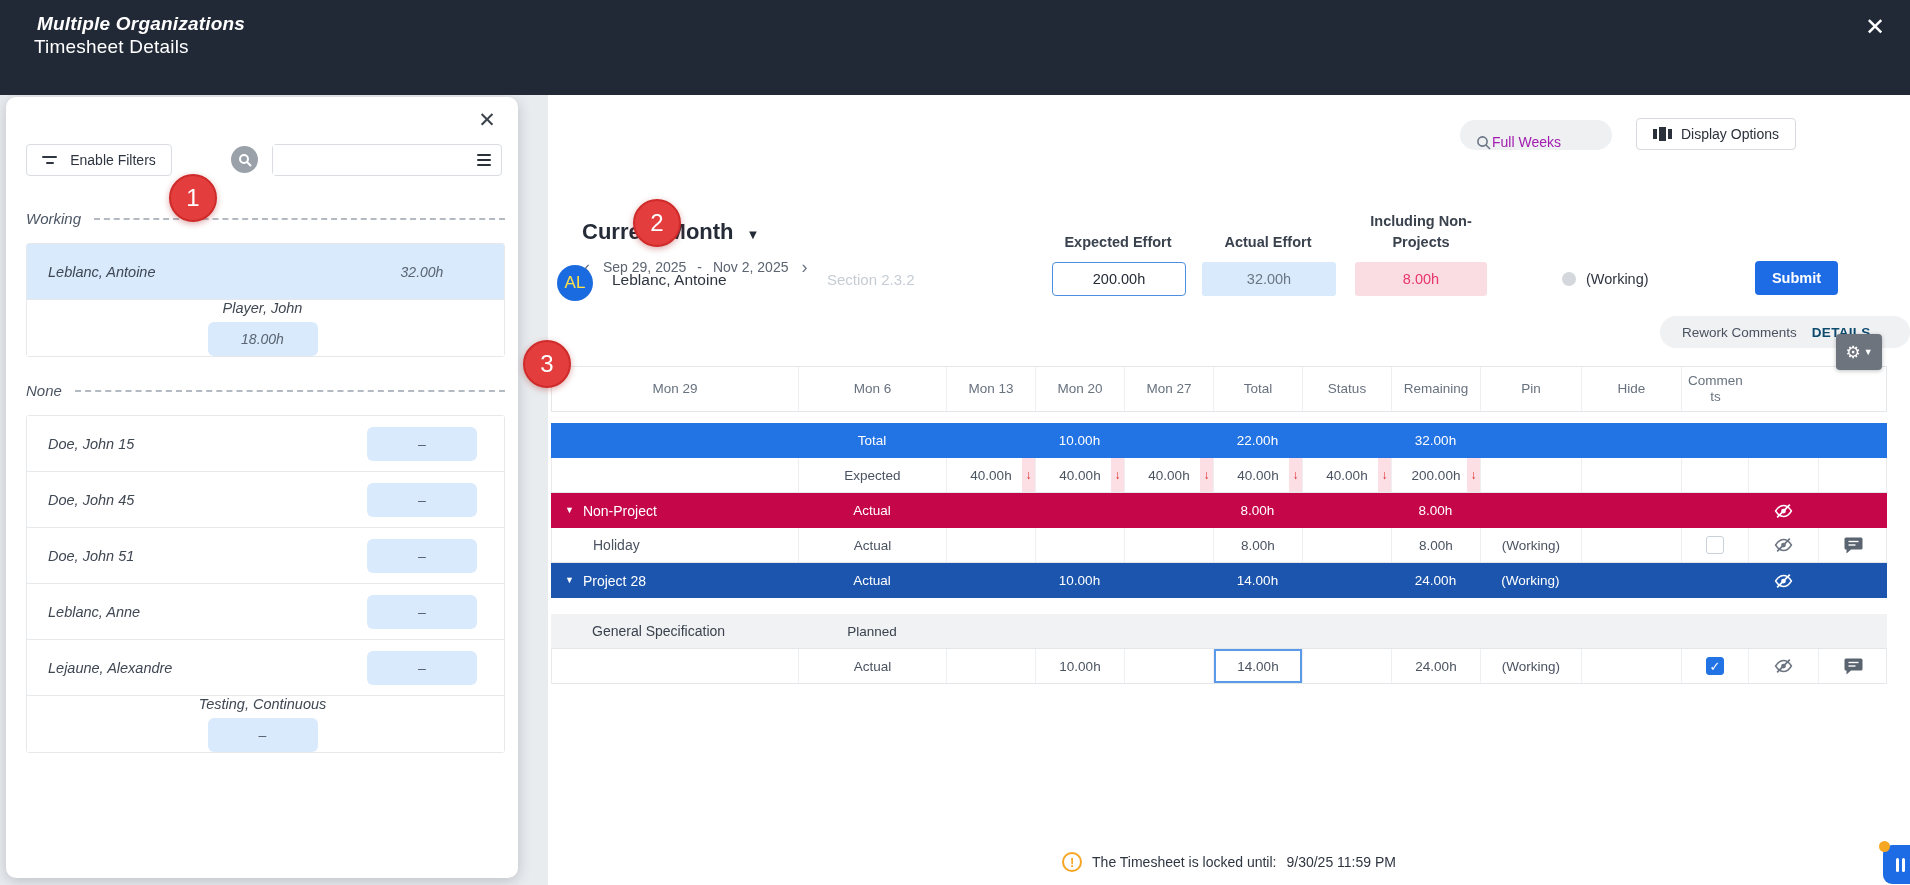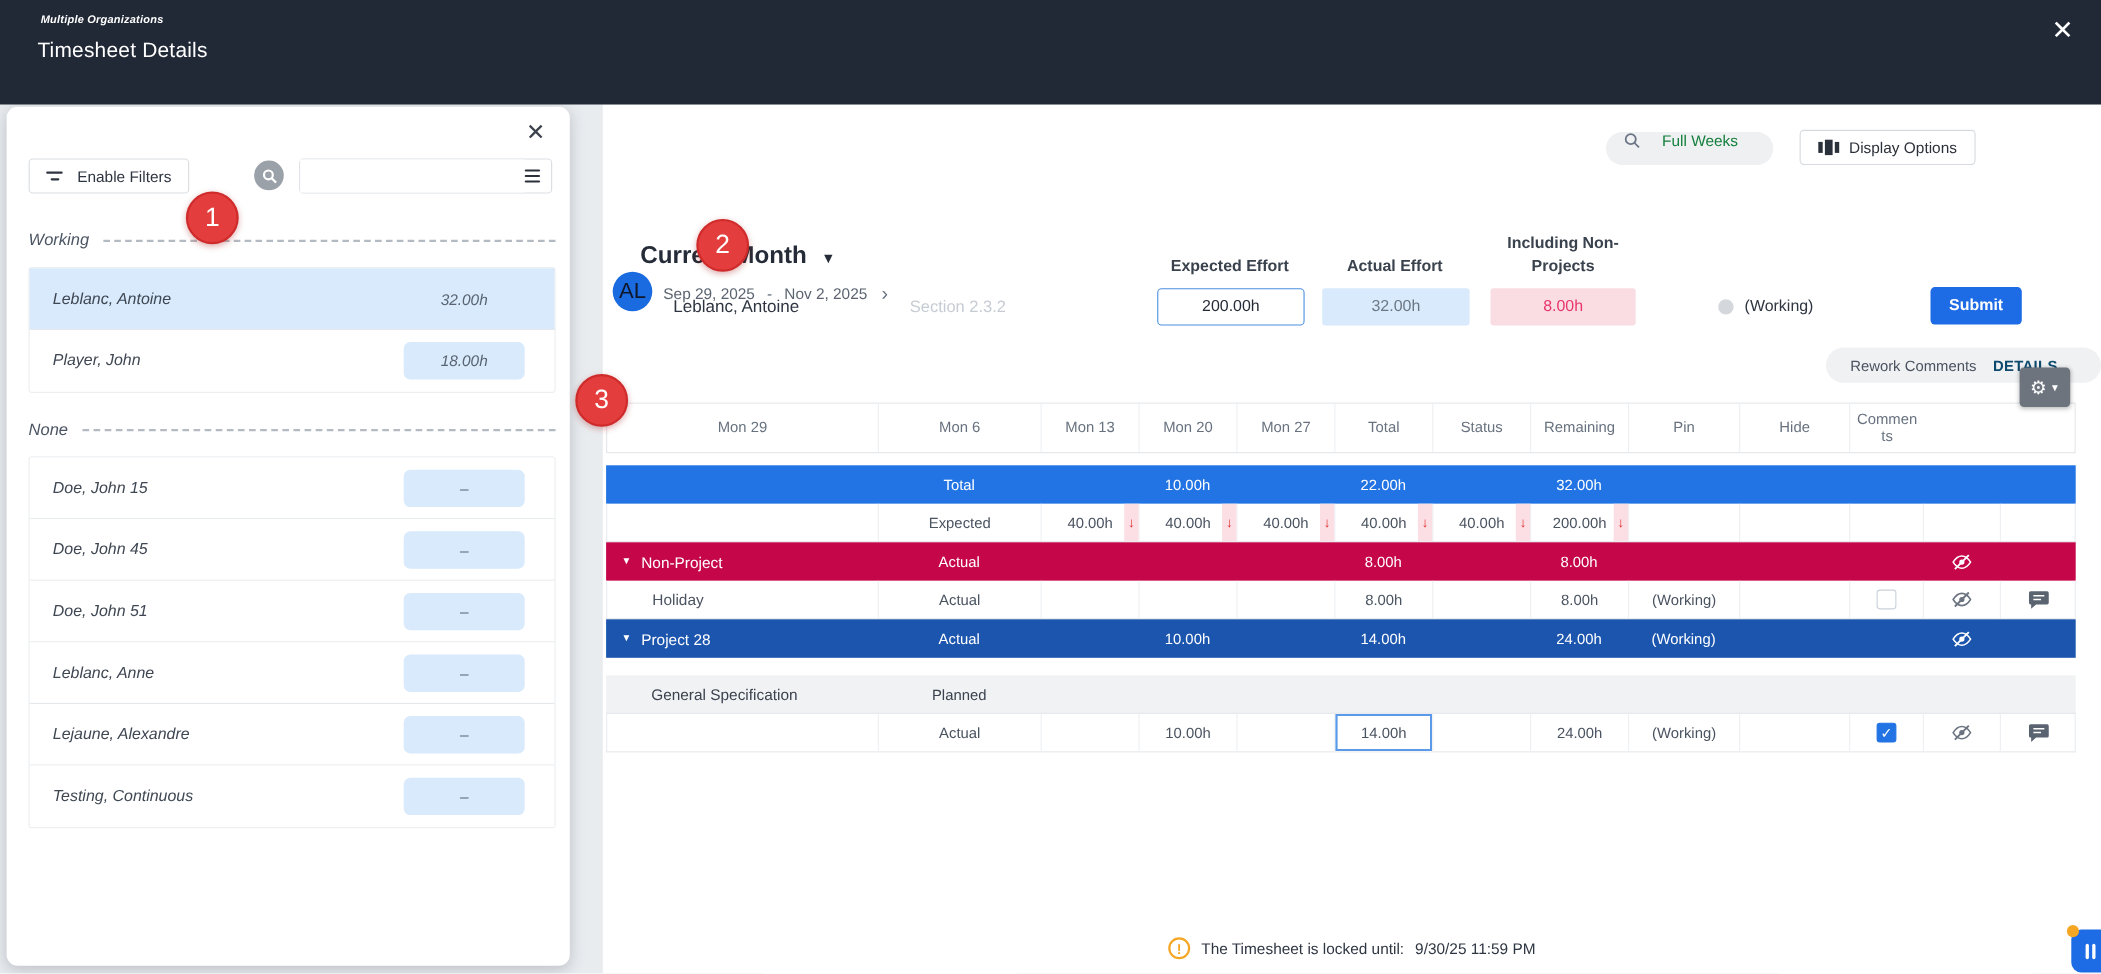--- a/index.html
+++ b/index.html
@@ -1,21 +1,21 @@
 <!DOCTYPE html>
 <html><head>
 <meta charset="utf-8">
 <style>
   * { margin:0; padding:0; box-sizing:border-box; }
   html,body { width:1910px; height:885px; overflow:hidden; }
   body { font-family:"Liberation Sans", sans-serif; background:#e9ecef; position:relative; color:#3a424e; }
 
   
   .top-bar { position:absolute; left:0; top:0; width:1910px; height:95px; background:#212836; z-index:5; }
-  .top-bar .org { position:absolute; left:37px; top:13px; color:#fff; font-style:italic; font-size:10px; font-weight:bold; letter-spacing:.2px; }
+  .top-bar .org { position:absolute; left:37px; top:13px; color:#fff; font-style:italic; font-size:19px; font-weight:bold; letter-spacing:.2px; }
   .top-bar .ttl { position:absolute; left:34px; top:36px; color:#fff; font-size:19px; letter-spacing:.2px; }
   .top-close { position:absolute; right:18px; top:10px; width:34px; height:34px; color:#fff; font-size:24px; display:flex; align-items:center; justify-content:center; cursor:pointer; }
 
   
   .drawer { position:absolute; left:6px; top:97px; width:512px; height:781px; background:#fff; border-radius:10px; box-shadow:0 3px 14px rgba(30,40,60,.22); z-index:4; }
   .drawer-close { position:absolute; right:16px; top:8px; width:30px; height:30px; color:#3c434d; font-size:21px; display:flex; align-items:center; justify-content:center; cursor:pointer; }
   .filters-btn { position:absolute; left:20px; top:47px; width:146px; height:32px; border:1px solid #d9dde1; border-radius:4px; background:#fff; display:flex; align-items:center; justify-content:center; gap:13px; font-size:14px; color:#2e3540; cursor:pointer; }
   .filter-ic { display:inline-flex; flex-direction:column; gap:4px; align-items:center; }
   .filter-ic i { display:block; height:2px; background:#2e3540; border-radius:1px; }
   .filter-ic i:nth-child(1){ width:15px; } .filter-ic i:nth-child(2){ width:8px; }
@@ -24,45 +24,45 @@
   .search-input-wrap input { flex:1; border:none; outline:none; height:100%; padding:0 8px; font-size:14px; font-family:inherit; }
   .burger-ic { display:inline-flex; flex-direction:column; gap:3px; margin-right:10px; }
   .burger-ic i { display:block; width:14px; height:2px; background:#2b313a; border-radius:1px; }
 
   .d-groups { position:absolute; left:20px; top:100px; width:479px;font-style:italic; }
   .d-group-label { display:flex; align-items:center; margin:10px 0 14px 0; height:22px; }
   .d-group-label .g-txt { font-size:15px; color:#4b5563; }
   .d-dash { flex:1; margin-left:13px; border-top:2px dashed #b4bac1; transform:translateY(1px); }
   .d-card { border:1px solid #e6e9ec; border-radius:3px; margin-bottom:22px; }
   .d-row { height:56px; display:flex; align-items:center; justify-content:space-between; background:#fff; border-bottom:1px solid #e6e9ec; padding:0 27px 0 21px; cursor:pointer; }
-  .d-row:last-child { border-bottom:none; }
+  .d-row:last-child { border-bottom:none;flex-direction:column; }
   .d-row.sel { background:#d8eafc; }
   .d-name { font-size:14.5px; color:#3f4753; }
   .d-val { width:110px; height:34px; display:flex; align-items:center; justify-content:center; font-size:14px; color:#5a6472; }
   .d-val.pill { background:#d8eafb; border-radius:6px; }
   .d-val.plain { background:transparent; }
 
   
   .main { position:absolute; left:548px; top:95px; width:1362px; height:790px; background:#fff; z-index:1; }
 
   .cur-month { position:absolute; left:34px; top:124px; font-size:22px; font-weight:bold; color:#252c38; display:flex; align-items:center; gap:13px; cursor:pointer; }
   .caret-down { font-size:13px; color:#252c38; transform:translateY(2px); }
   .date-nav { position:absolute; left:34px; top:163px; display:flex; align-items:center; gap:11px; font-size:14px; color:#5b6470; }
   .chev { font-size:18px; color:#6a7484; cursor:pointer; line-height:1; padding:0 2px; }
 
-  .full-weeks { position:absolute; left:912px; top:25px; width:152px; height:30px; border-radius:15px; background:#eef0f2; display:flex; align-items:flex-start; gap:20px; padding-left:16px; font-size:14px; color:#15803d; cursor:pointer; }
+  .full-weeks { position:absolute; left:912px; top:25px; width:152px; height:30px; border-radius:15px; background:#eef0f2; display:flex; align-items:flex-end; gap:1px; padding-left:16px; font-size:14px; color:#a21caf; cursor:pointer; }
   .disp-opts { position:absolute; left:1088px; top:23px; width:160px; height:32px; border:1px solid #d6dade; border-radius:4px; background:#fff; display:flex; align-items:center; justify-content:center; gap:9px; font-size:14px; color:#2b313a; cursor:pointer; }
   .cols-ic { display:inline-flex; gap:2px; align-items:center; }
   .cols-ic i { display:block; background:#2b313a; }
   .cols-ic i:nth-child(1){ width:4px; height:10px; } .cols-ic i:nth-child(2){ width:7px; height:14px; } .cols-ic i:nth-child(3){ width:4px; height:10px; }
 
   .eff-head { position:absolute; top:112px; height:46px; display:flex; align-items:flex-end; justify-content:center; text-align:center; font-size:14.5px; font-weight:bold; color:#3a424e; line-height:1.45; }
   #eff-expected { left:504px; width:132px; } #eff-actual { left:654px; width:132px; } #eff-incnp { left:812px; width:122px; }
 
-  .avatar { position:absolute; left:9px; top:152px; width:36px; height:36px; border-radius:50%; background:#1b6be0; color:#0f172a; font-size:20px; display:flex; align-items:center; justify-content:center; }
+  .avatar { position:absolute; left:9px; top:170px; width:36px; height:36px; border-radius:50%; background:#1b6be0; color:#fde047; font-size:17px; display:flex; align-items:center; justify-content:center; }
   .p-name { position:absolute; left:64px; top:176px; font-size:15.5px; color:#2e3540; }
   .p-section { position:absolute; left:279px; top:176px; font-size:15px; color:#c6ccd4; }
   .exp-input { position:absolute; left:504px; top:167px; width:134px; height:34px; border:1.5px solid #4b8fe2; border-radius:4px; background:#fff; text-align:center; font-size:14.5px; color:#242b36; font-family:inherit; outline:none; }
   .act-box { position:absolute; left:654px; top:167px; width:134px; height:34px; background:#d8eafb; border-radius:3px; display:flex; align-items:center; justify-content:center; font-size:14.5px; color:#6b7684; }
   .np-box { position:absolute; left:807px; top:167px; width:132px; height:34px; background:#fadce3; border-radius:3px; display:flex; align-items:center; justify-content:center; font-size:14.5px; color:#e8356d; }
   .status-dot { position:absolute; left:1014px; top:177px; width:14px; height:14px; border-radius:50%; background:#d4d7db; }
   .p-status { position:absolute; left:1038px; top:176px; font-size:14.5px; color:#2e3540; }
   .submit-btn { position:absolute; left:1207px; top:166px; width:83px; height:34px; background:#1e6be6; border:none; border-radius:4px; color:#fff; font-size:14.5px; font-weight:bold; font-family:inherit; cursor:pointer; }
 
   .rework-pill { position:absolute; left:1112px; top:221px; width:250px; height:32px; border-radius:16px; background:#f0f1f3; display:flex; align-items:center; gap:15px; padding-left:22px; font-size:13.5px; }

